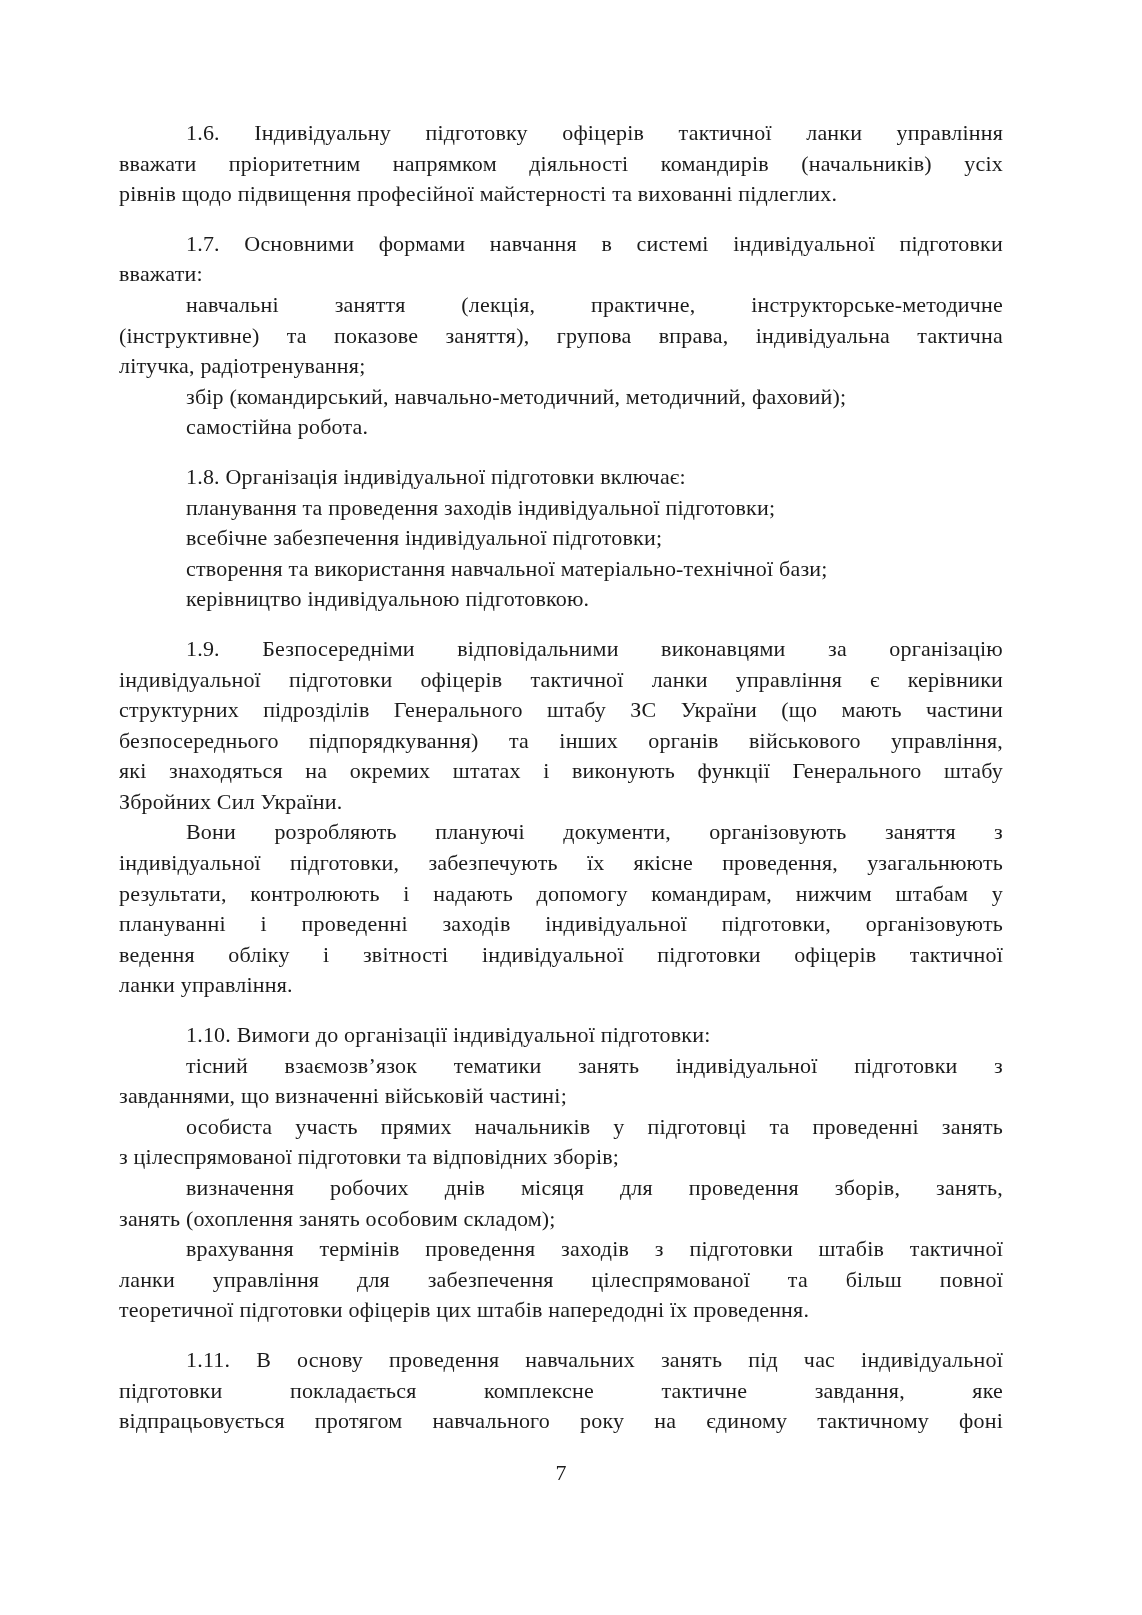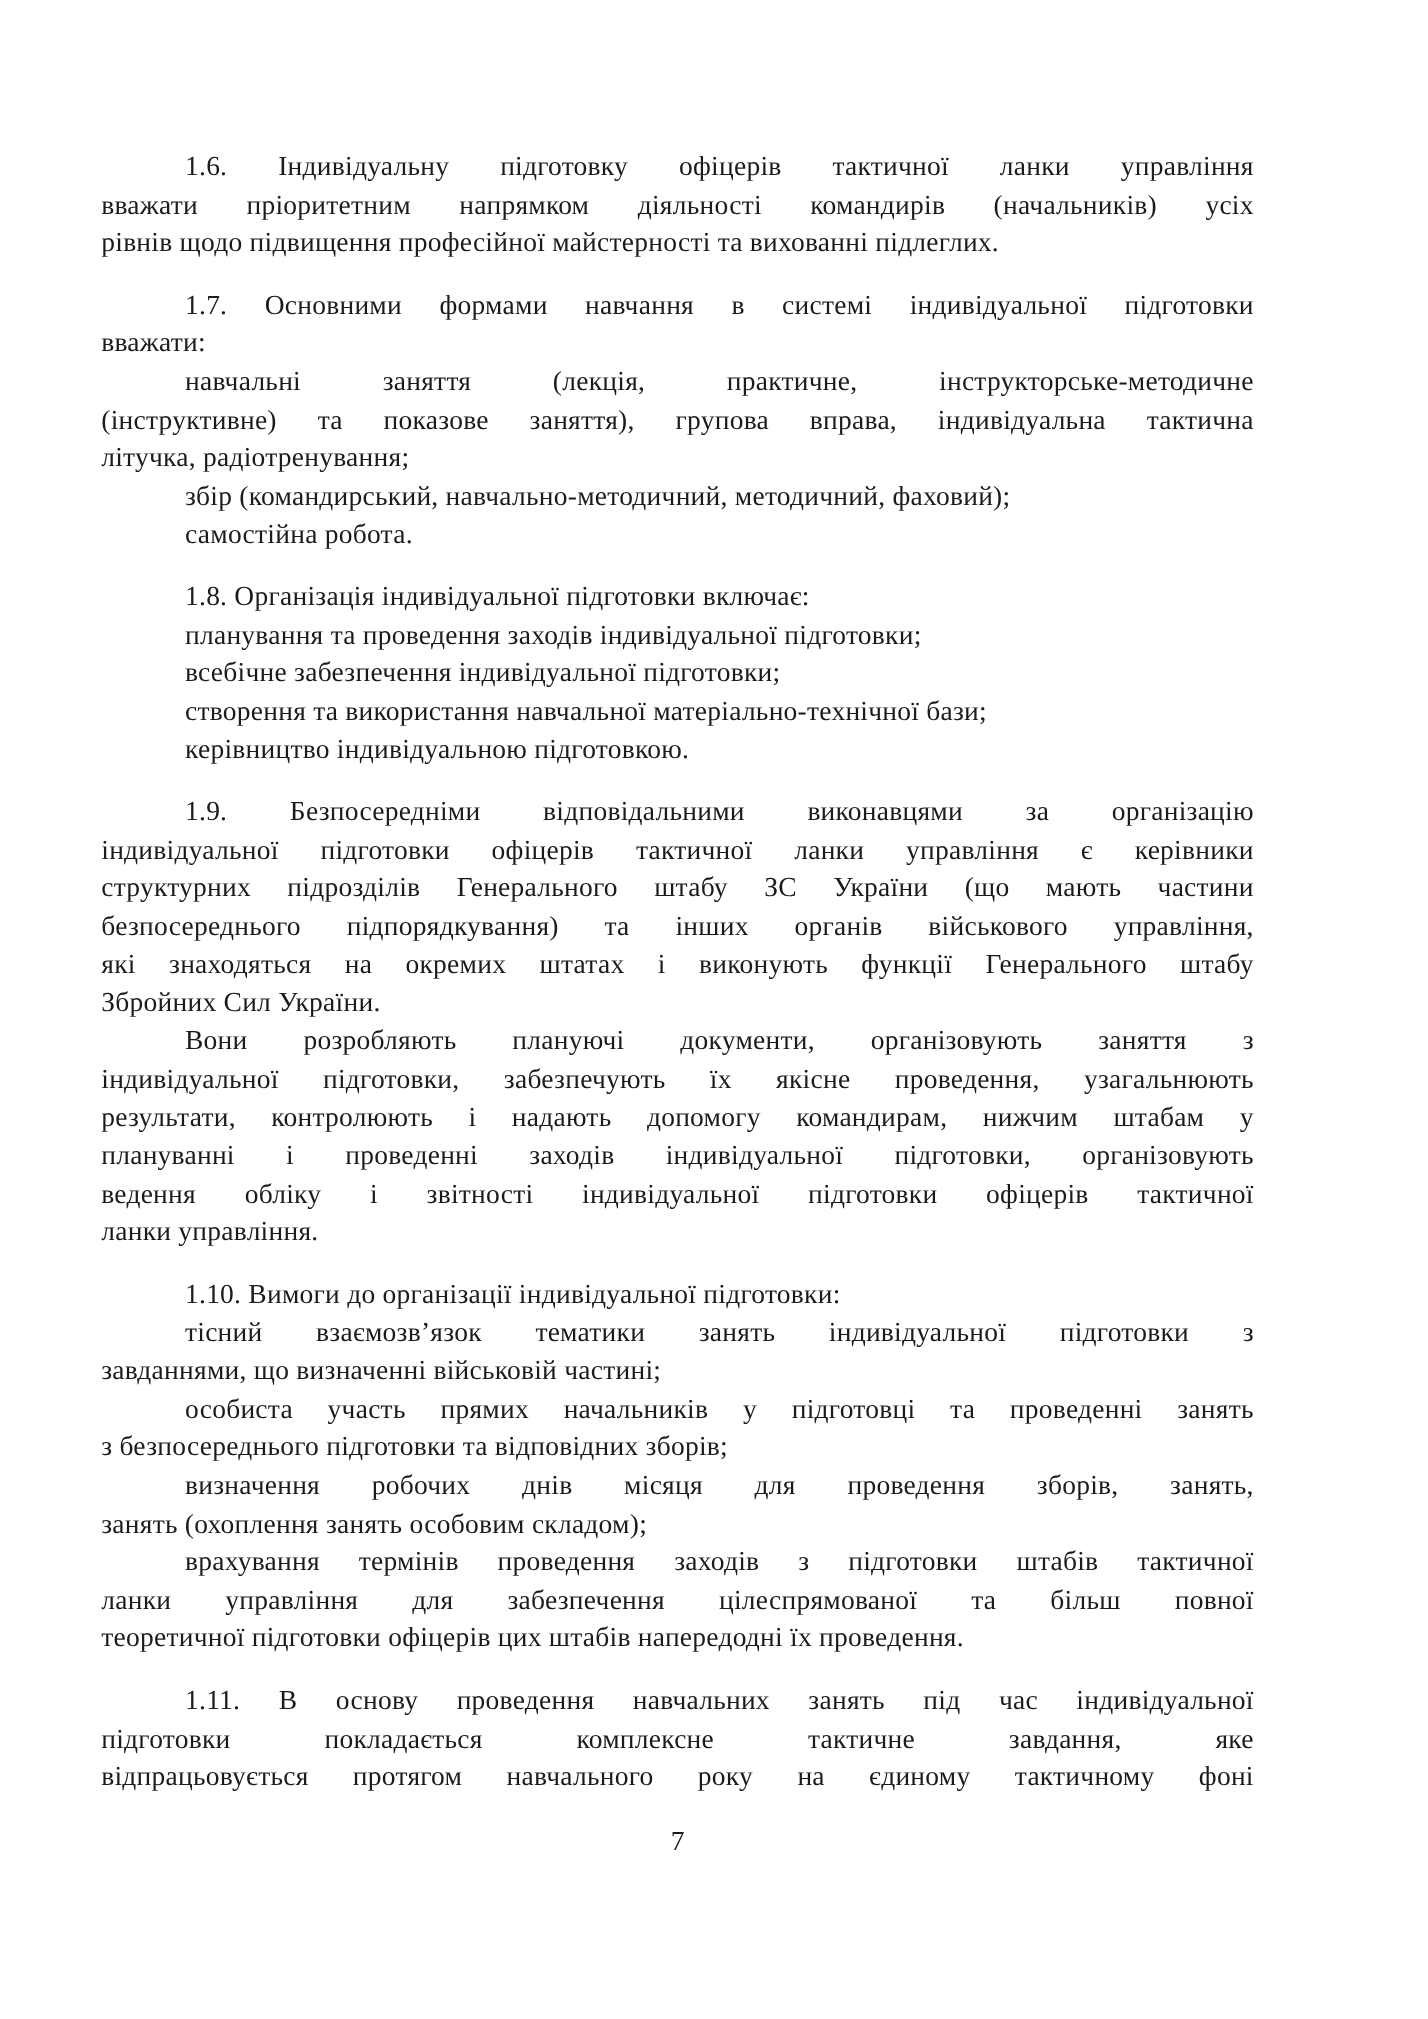--- a/index.html
+++ b/index.html
@@ -15,21 +15,21 @@
     position: relative;
     overflow: hidden;
   }
   .page {
     position: absolute;
     top: 0; left: 0;
     width: 1142px;
     height: 1615px;
     background: #ffffff;
     box-sizing: border-box;
-    padding: 118px 139px 0 81px;
+    padding: 118px 139px 0 119px;
   }
   .textblock {
     font-size: 22px;
     line-height: 30.6px;
     letter-spacing: 0.2px;
   }
   .para { margin: 0; padding: 0; }
   .para.gap { margin-top: 19px; }
   .line {
     display: block;
@@ -111,21 +111,21 @@
       </div>
       <div class="para gap">
         <div class="line l ind">1.10. Вимоги до організації індивідуальної підготовки:</div>
       </div>
       <div class="para">
         <div class="line j ind">тісний взаємозв’язок тематики занять індивідуальної підготовки з</div>
         <div class="line l">завданнями, що визначенні військовій частині;</div>
       </div>
       <div class="para">
         <div class="line j ind">особиста участь прямих начальників у підготовці та проведенні занять</div>
-        <div class="line l">з безпосереднього підготовки та відповідних зборів;</div>
+        <div class="line l">з цілеспрямованої підготовки та відповідних зборів;</div>
       </div>
       <div class="para">
         <div class="line j ind">визначення робочих днів місяця для проведення зборів, занять,</div>
         <div class="line l">занять (охоплення занять особовим складом);</div>
       </div>
       <div class="para">
         <div class="line j ind">врахування термінів проведення заходів з підготовки штабів тактичної</div>
         <div class="line j">ланки управління для забезпечення цілеспрямованої та більш повної</div>
         <div class="line l">теоретичної підготовки офіцерів цих штабів напередодні їх проведення.</div>
       </div>

